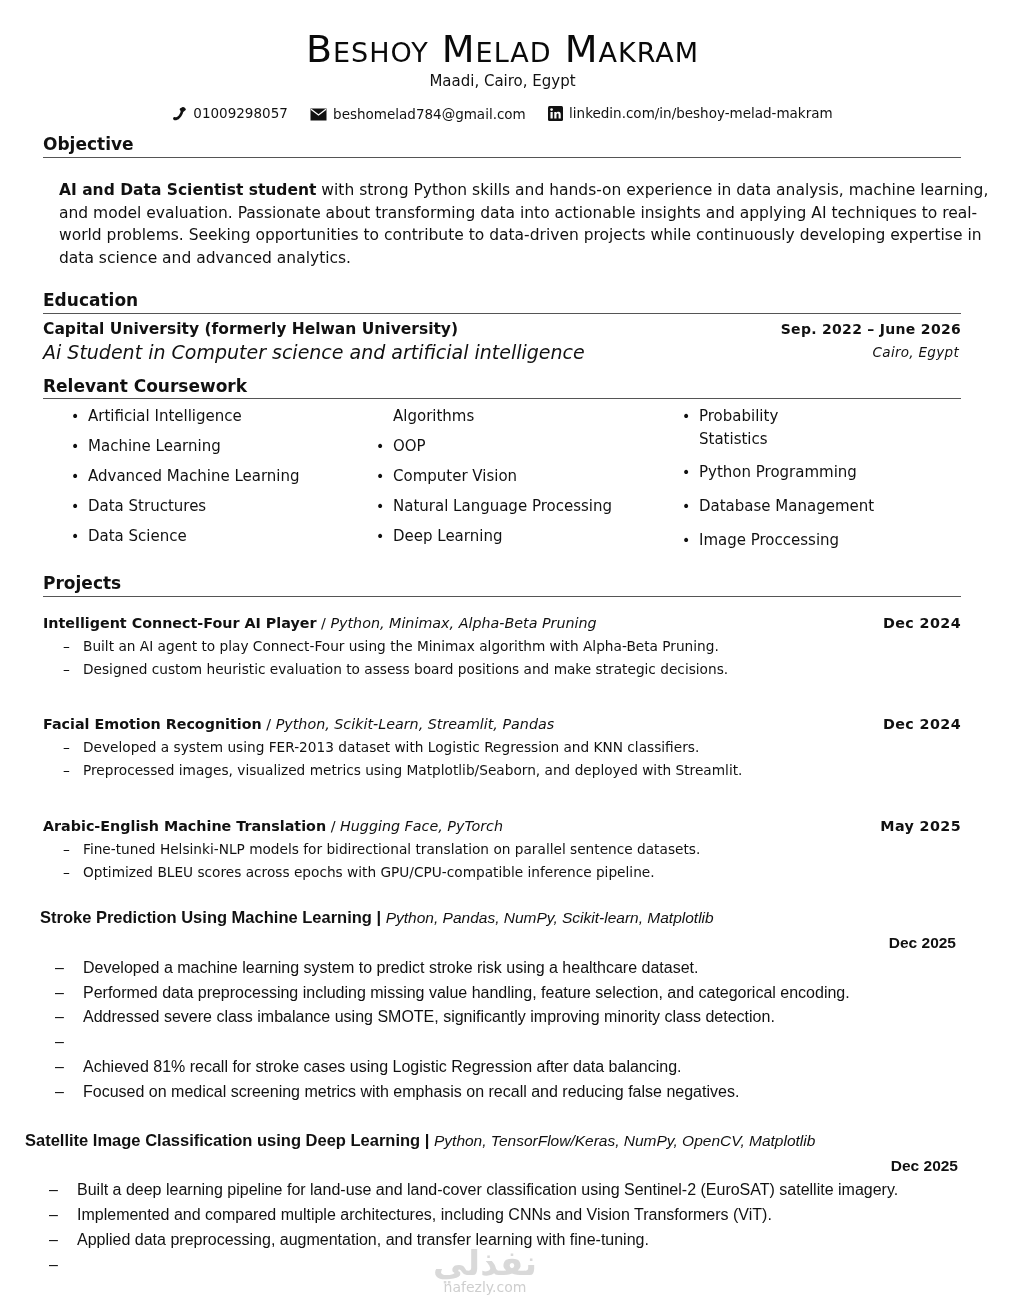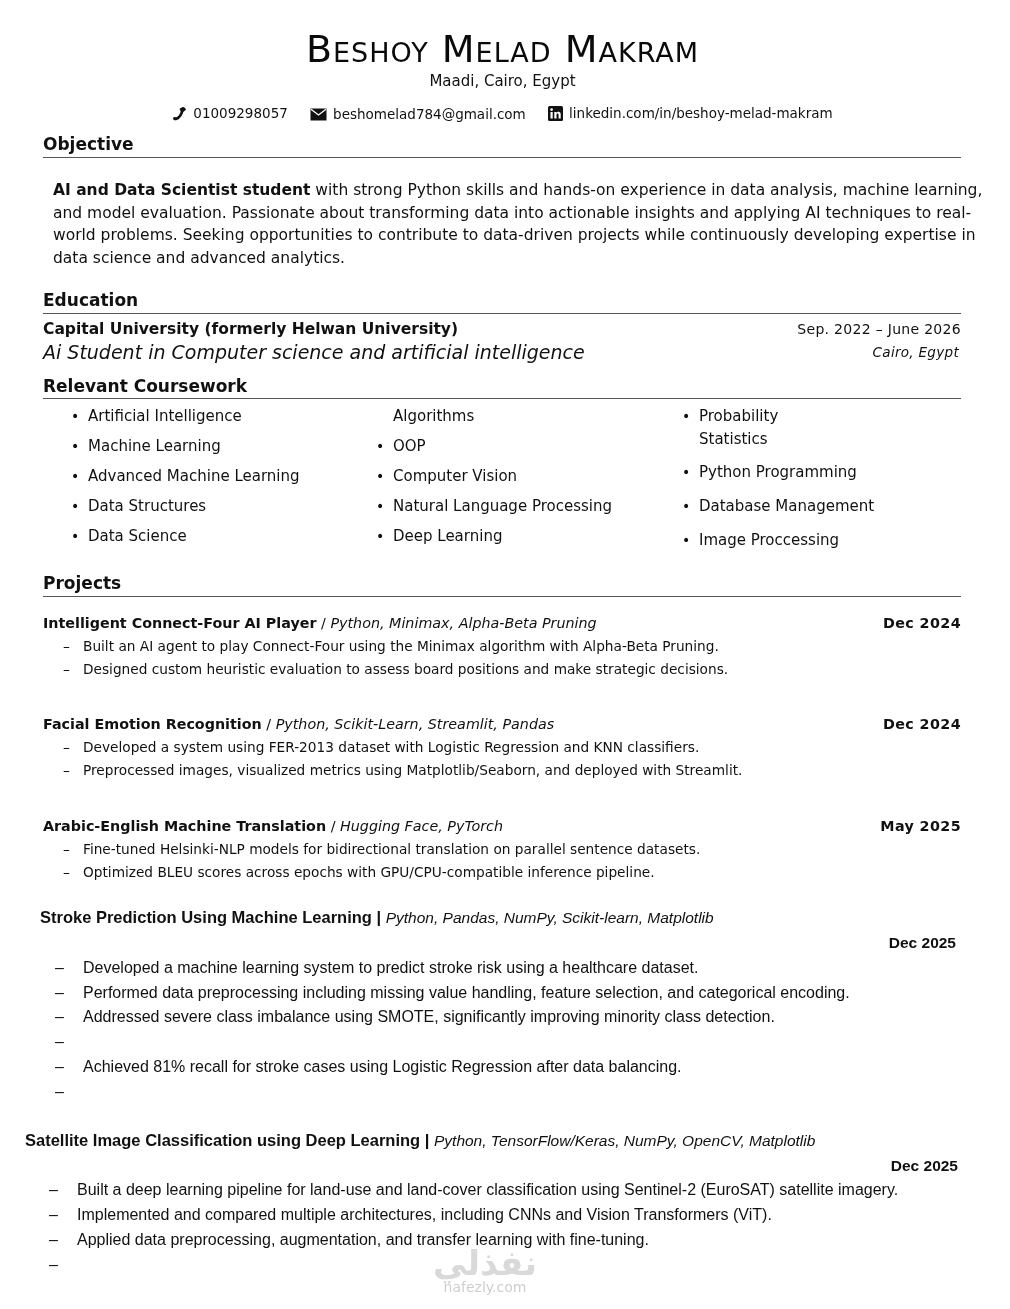--- a/index.html
+++ b/index.html
@@ -11,25 +11,25 @@
   .name { left: 0; width: 1005px; top: 26px; text-align: center; font-size: 38px; letter-spacing: 1px; font-variant: small-caps; font-weight: normal; color: #0a0a0a; line-height: 46px; }
   .location { left: 0; width: 1005px; top: 71px; text-align: center; font-size: 15px; line-height: 20px; }
   .contact { left: 0; width: 1005px; top: 92px; text-align: center; font-size: 13.5px; line-height: 18px; }
   .contact .item { display: inline-flex; align-items: center; margin: 12px 9px; }
   .contact svg { margin-right: 6px; }
 
   
   .sec-title { left: 43px; font-size: 17px; font-weight: bold; line-height: 22px; }
   .rule { left: 43px; width: 918px; height: 1px; background: #555555; }
 
-  .para { left: 53px; width: 935px; top: 179px; font-size: 15.5px; line-height: 22.5px; white-space: normal; }
+  .para { left: 59px; width: 935px; top: 179px; font-size: 15.5px; line-height: 22.5px; white-space: normal; }
   .para b { font-weight: bold; }
 
   .edu-school { left: 43px; top: 319px; font-size: 15.5px; font-weight: bold; line-height: 20px; }
-  .edu-date { right: 49px; top: 319px; font-size: 14px; font-weight: normal; line-height: 20px; letter-spacing: 0.3px; }
+  .edu-date { right: 49px; top: 319px; font-size: 14px; font-weight: bold; line-height: 20px; letter-spacing: 0.3px; }
   .edu-degree { left: 43px; top: 343px; font-size: 19px; font-style: italic; line-height: 18px; }
   .edu-loc { right: 51px; top: 343px; font-size: 13.5px; font-style: italic; line-height: 18px; letter-spacing: 0.3px; }
 
   .course { font-size: 15px; line-height: 20px; }
   .course .dot { position: absolute; left: -17px; top: 0; font-size: 14px; }
 
   .proj-head { left: 43px; font-size: 14.3px; line-height: 20px; }
   .proj-head b { font-weight: bold; }
   .proj-head i { font-style: italic; }
   .proj-date { right: 49px; font-size: 14.3px; font-weight: bold; line-height: 20px; letter-spacing: 0.4px; }
@@ -140,21 +140,21 @@
 </div>
 
 <div>
   <div class="abs proj-head2" style="left:40px; top:906px;"><b>Stroke Prediction Using Machine Learning</b><b> | </b><i>Python, Pandas, NumPy, Scikit-learn, Matplotlib</i></div>
   <div class="abs proj-date2" style="right:54px; top:933px;">Dec 2025</div>
   <div class="abs bul2" style="left:83px; top:958px;"><span class="dash">–</span><span>Developed a machine learning system to predict stroke risk using a healthcare dataset.</span></div>
   <div class="abs bul2" style="left:83px; top:983px;"><span class="dash">–</span><span>Performed data preprocessing including missing value handling, feature selection, and categorical encoding.</span></div>
   <div class="abs bul2" style="left:83px; top:1007px;"><span class="dash">–</span><span>Addressed severe class imbalance using SMOTE, significantly improving minority class detection.</span></div>
   <div class="abs bul2" style="left:83px; top:1032px;"><span class="dash">–</span></div>
   <div class="abs bul2" style="left:83px; top:1057px;"><span class="dash">–</span><span>Achieved 81% recall for stroke cases using Logistic Regression after data balancing.</span></div>
-  <div class="abs bul2" style="left:83px; top:1082px;"><span class="dash">–</span></div>
+  <div class="abs bul2" style="left:83px; top:1082px;"><span class="dash">–</span><span>Focused on medical screening metrics with emphasis on recall and reducing false negatives.</span></div>
 </div>
 
 <div>
   <div class="abs proj-head2" style="left:25px; top:1129px;"><b>Satellite Image Classification using Deep Learning</b><b> | </b><i>Python, TensorFlow/Keras, NumPy, OpenCV, Matplotlib</i></div>
   <div class="abs proj-date2" style="right:52px; top:1156px;">Dec 2025</div>
   <div class="abs bul2" style="left:77px; top:1180px;"><span class="dash">–</span><span>Built a deep learning pipeline for land-use and land-cover classification using Sentinel-2 (EuroSAT) satellite imagery.</span></div>
   <div class="abs bul2" style="left:77px; top:1205px;"><span class="dash">–</span><span>Implemented and compared multiple architectures, including CNNs and Vision Transformers (ViT).</span></div>
   <div class="abs bul2" style="left:77px; top:1230px;"><span class="dash">–</span><span>Applied data preprocessing, augmentation, and transfer learning with fine-tuning.</span></div>
   <div class="abs bul2" style="left:77px; top:1255px;"><span class="dash">–</span></div>
 </div>

